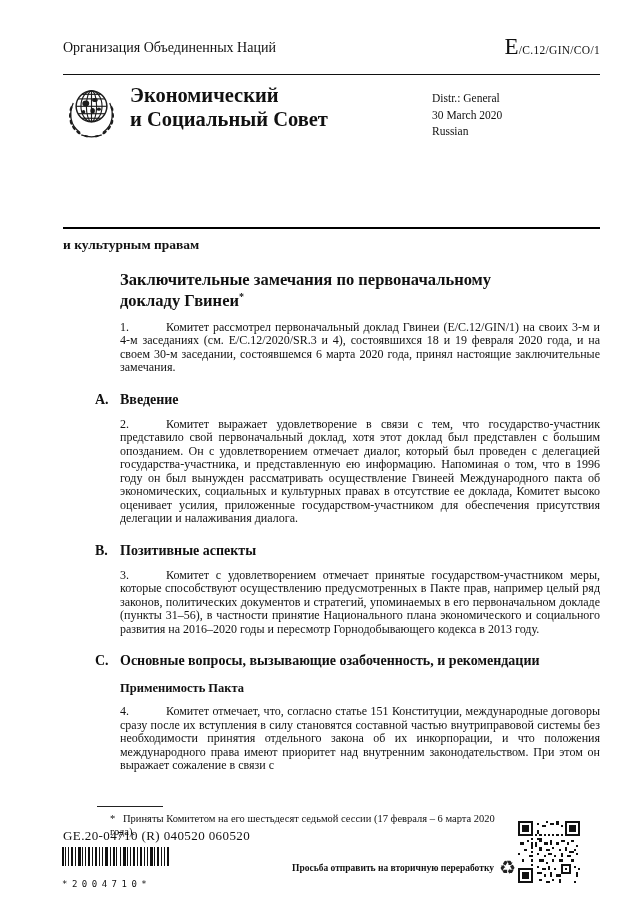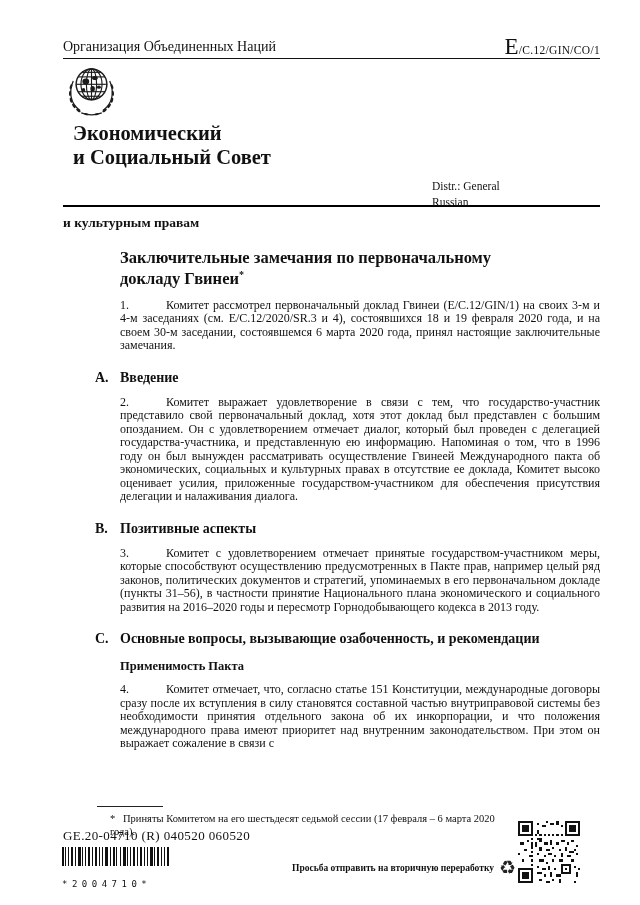--- a/index.html
+++ b/index.html
@@ -9,27 +9,27 @@
     font-family:"Liberation Serif","DejaVu Serif",serif;
     color:#111;
   }
   .page {
     position:relative; width:640px; height:905px;
     background:#ffffff; overflow:hidden;
     padding:38px 40px 0 63px;
   }
   
   .masthead-top {
-    display:flex; justify-content:space-between; align-items:center;
-    border-bottom:1.5px solid #111; padding-bottom:2px;
+    display:flex; justify-content:space-between; align-items:flex-end;
+    border-bottom:1.5px solid #111; padding-bottom:18px;
   }
   .org-name { font-size:14px; }
   .doc-symbol { font-size:11.5px; letter-spacing:.3px; white-space:nowrap; }
   .doc-symbol .big-e { font-size:23px; line-height:.8; }
-  .masthead-main { display:flex; margin-top:0; height:68px;flex-direction:column; }
+  .masthead-main { display:flex; margin-top:6px; height:68px; }
   .emblem { width:57px; height:58px; flex:none; margin-top:2px; }
   .council-title { margin-left:10px; font-size:20.5px; font-weight:bold; line-height:1.14; padding-top:3px; white-space:nowrap; }
   .distr-block { margin-left:auto; width:168px; font-size:11.5px; line-height:1.42; padding-top:9px; }
   .thick-rule { border:none; border-top:2.5px solid #000; margin-top:78px; }
   
   .committee { margin-top:7px; font-size:13.5px; font-weight:bold; line-height:1.28; }
   .doc-title { margin-left:57px; margin-top:16px; font-size:16.5px; font-weight:bold; line-height:1.27; max-width:400px; }
   .fn-marker { font-size:10px; vertical-align:super; line-height:0; }
   .body-para {
     margin-left:57px; margin-top:9px; width:480px;
@@ -102,20 +102,21 @@
         <ellipse cx="41" cy="92.5" rx="4" ry="1.8" transform="rotate(-170 41 92.5)"></ellipse>
         <ellipse cx="59" cy="92.5" rx="4" ry="1.8" transform="rotate(170 59 92.5)"></ellipse>
       </g>
     </svg>
     <div class="council-title">
       <div>Экономический</div>
       <div>и Социальный Совет</div>
     </div>
     <div class="distr-block">
       <div>Distr.: General</div>
+      <div>30 March 2020</div>
       <div>Russian</div>
     </div>
   </div>
 
   <hr class="thick-rule">
 
   <div class="committee">
     <div>и культурным правам</div>
   </div>
 

